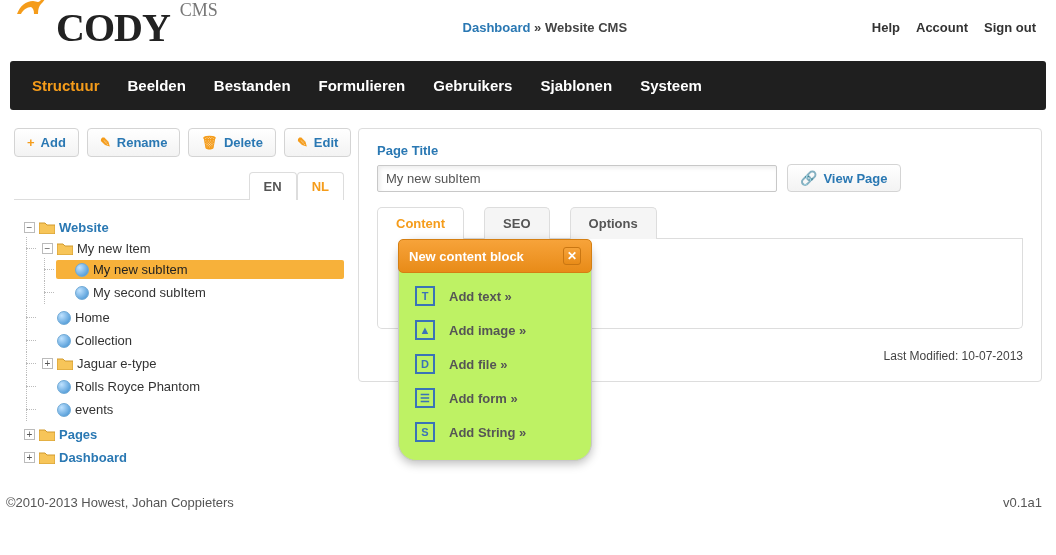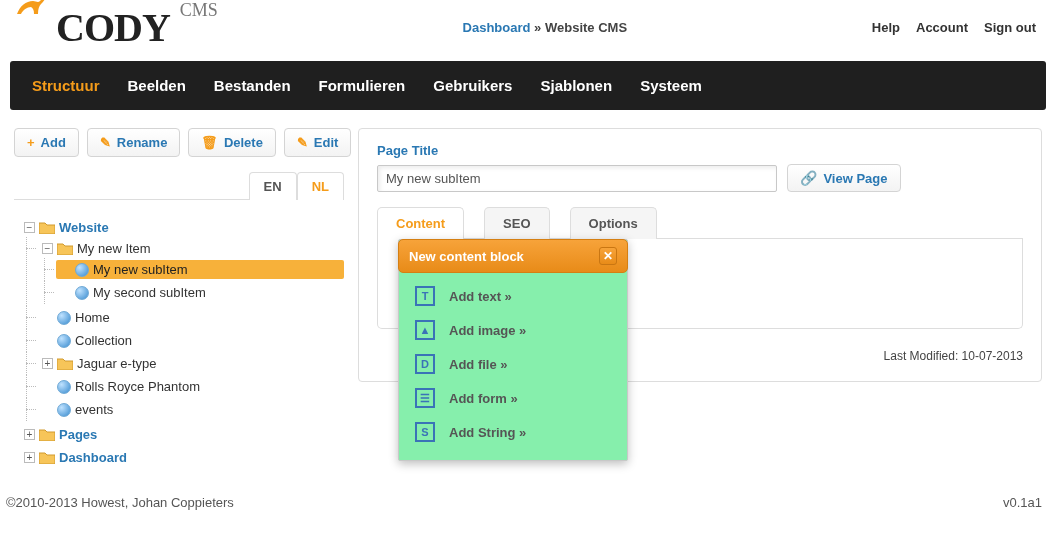--- a/index.html
+++ b/index.html
@@ -65,21 +65,21 @@
 
   .content-tabs { display:flex; border-bottom:1px solid #ddd; gap:16px; }
   .content-tab { border:1px solid #ddd; border-bottom:none; border-radius:5px 5px 0 0; padding:8px 18px; background:#f5f5f5; color:#555; font-weight:bold; cursor:pointer; margin-right:4px; position:relative; top:1px; }
   .content-tab.active { background:#fff; color:#f59c1a; }
 
   .content-body { border:1px solid #ddd; border-top:none; border-radius:0 0 5px 5px; min-height:90px; position:relative; padding:12px; }
 
   .last-mod { text-align:right; color:#444; font-size:12px; margin-top:20px; }
 
   
-  .popover { position:absolute; left:20px; top:0px; width:230px; background:#86efac; border:1px solid #c8c8c8; border-radius:2px; box-shadow:0 3px 10px rgba(0,0,0,0.25); overflow:visible; z-index:10; }
+  .popover { position:absolute; left:20px; top:0px; width:194px; background:#bef264; border:1px solid #c8c8c8; border-radius:18px; box-shadow:0 3px 10px rgba(0,0,0,0.25); overflow:visible; z-index:10; }
   .pop-head { background:linear-gradient(#f7a33a,#e88b18); color:#fff; font-weight:bold; padding:7px 10px; display:flex; justify-content:space-between; align-items:center; border:1px solid #d57f12; border-radius:5px; margin:-1px; position:relative; }
   .pop-close { width:18px; height:18px; border:1px solid #c97612; border-radius:3px; background:linear-gradient(#f7a33a,#e88b18); color:#fff; display:inline-flex; align-items:center; justify-content:center; font-size:12px; cursor:pointer; }
   .pop-body { padding:14px 16px 18px 16px; display:flex; flex-direction:column; gap:14px; }
   .pop-item { display:flex; align-items:center; gap:14px; color:#555; font-weight:bold; cursor:pointer; }
   .pop-ico { width:20px; height:20px; border:2px solid #3a73b7; display:inline-flex; align-items:center; justify-content:center; color:#3a73b7; font-size:11px; font-weight:bold; font-family: Arial, sans-serif; }
 
   
   .footer { padding:10px 14px 8px 6px; display:flex; justify-content:space-between; color:#555; font-size:13px; }
 </style>
 </head>

